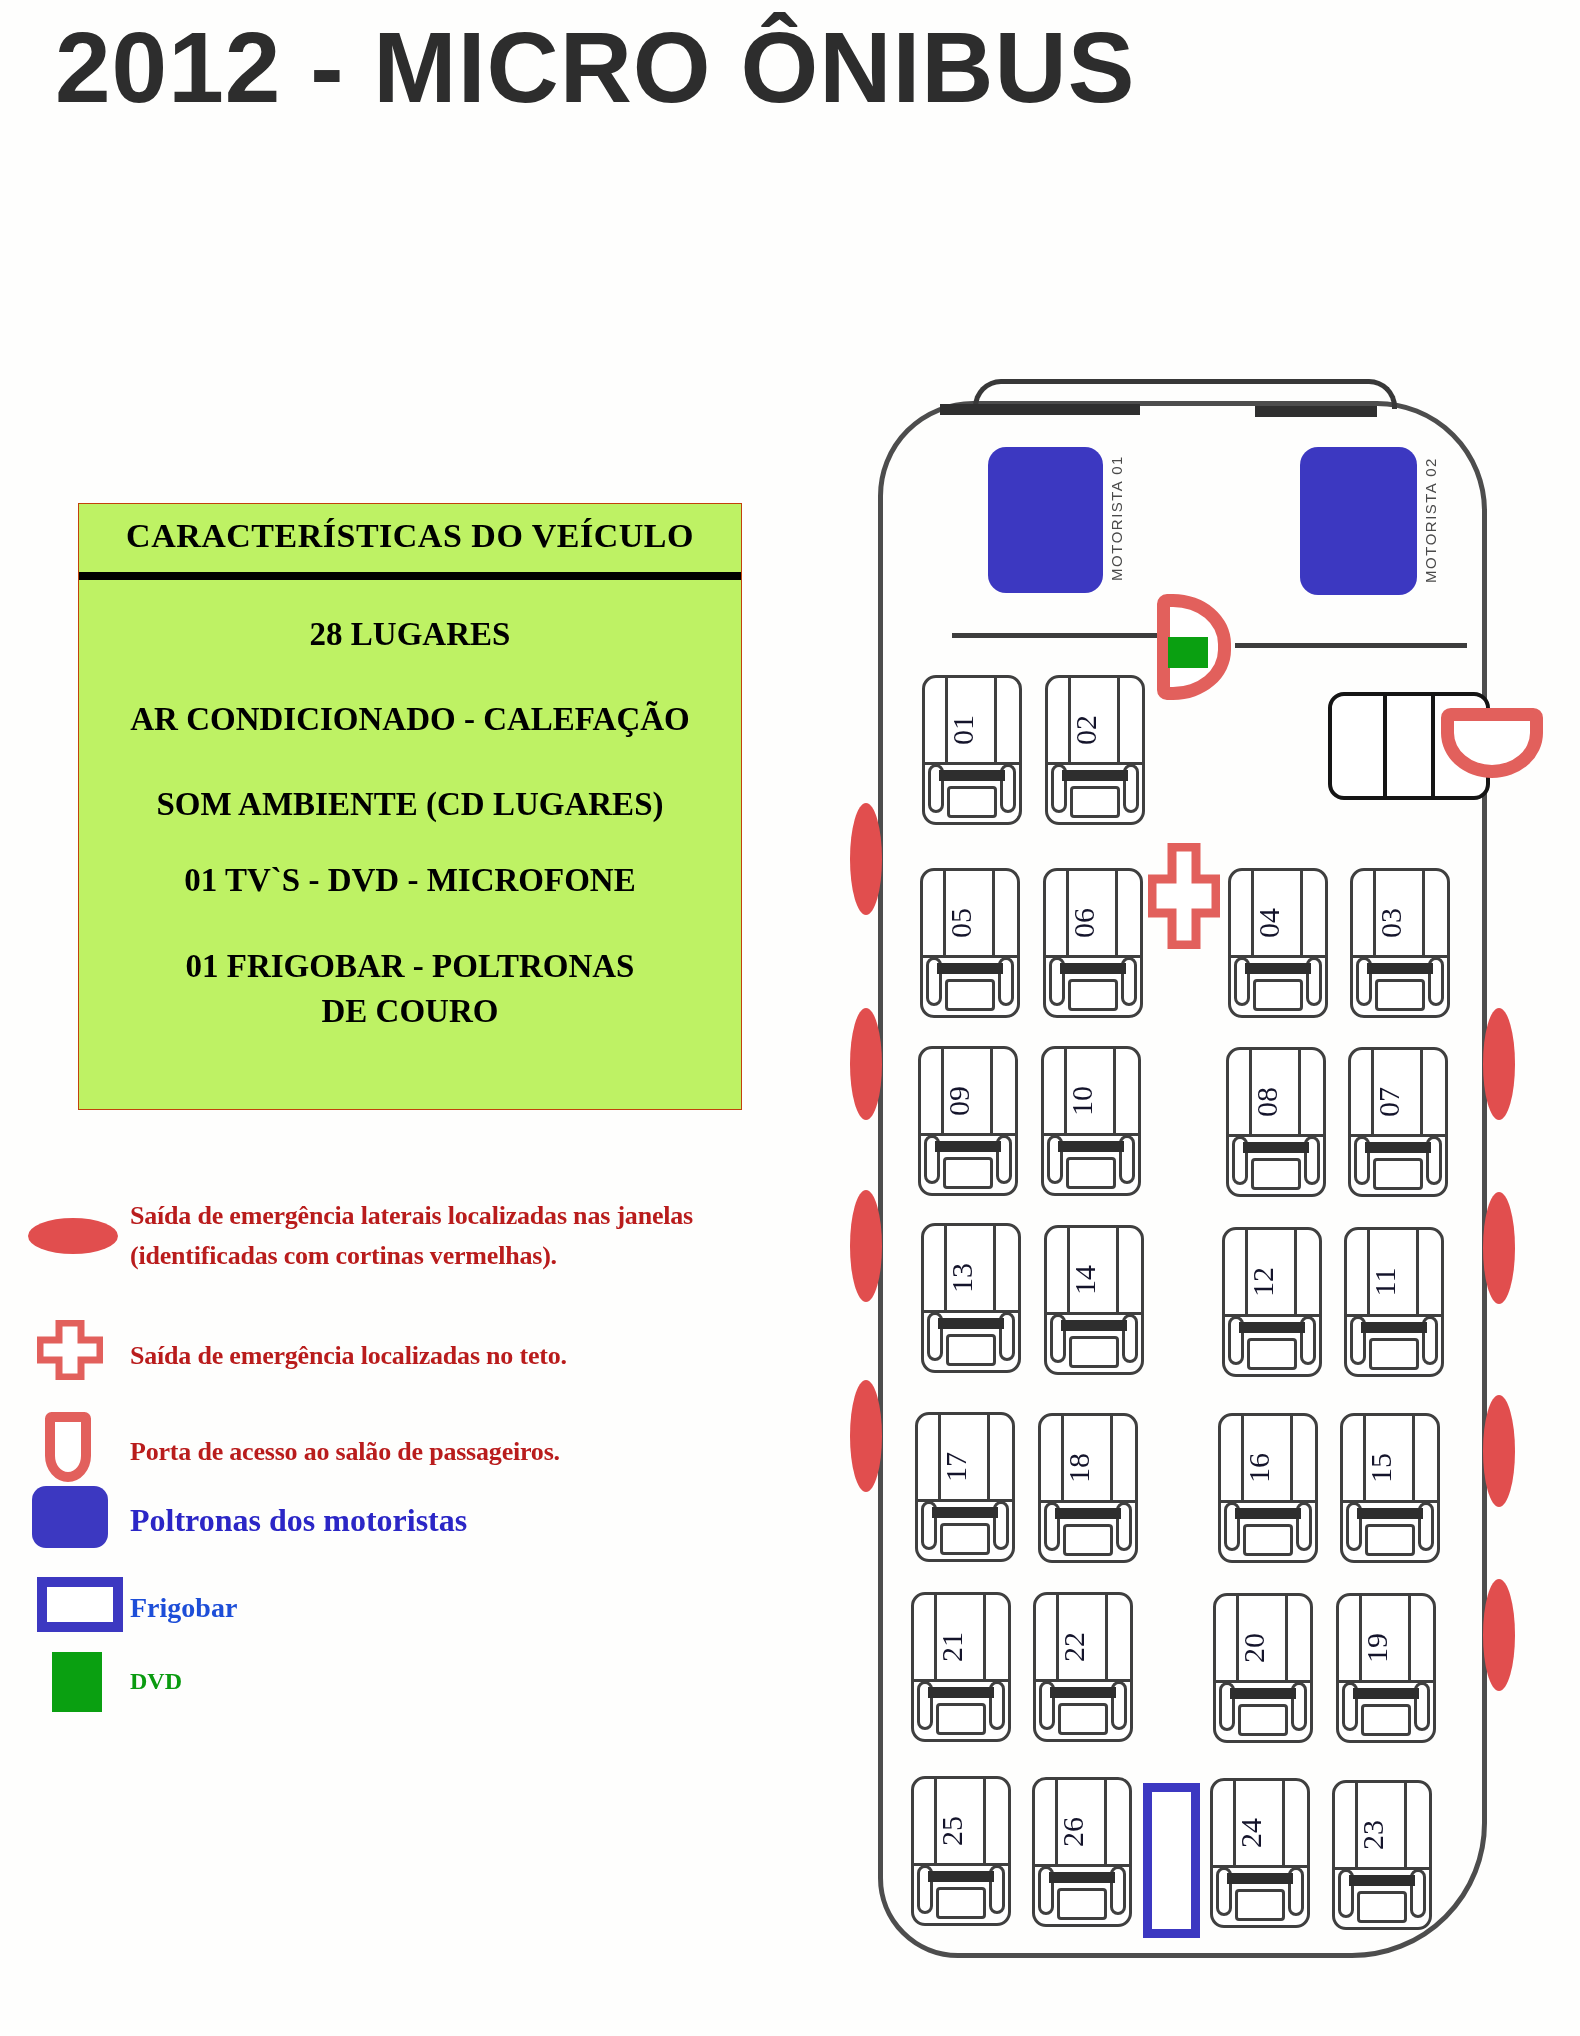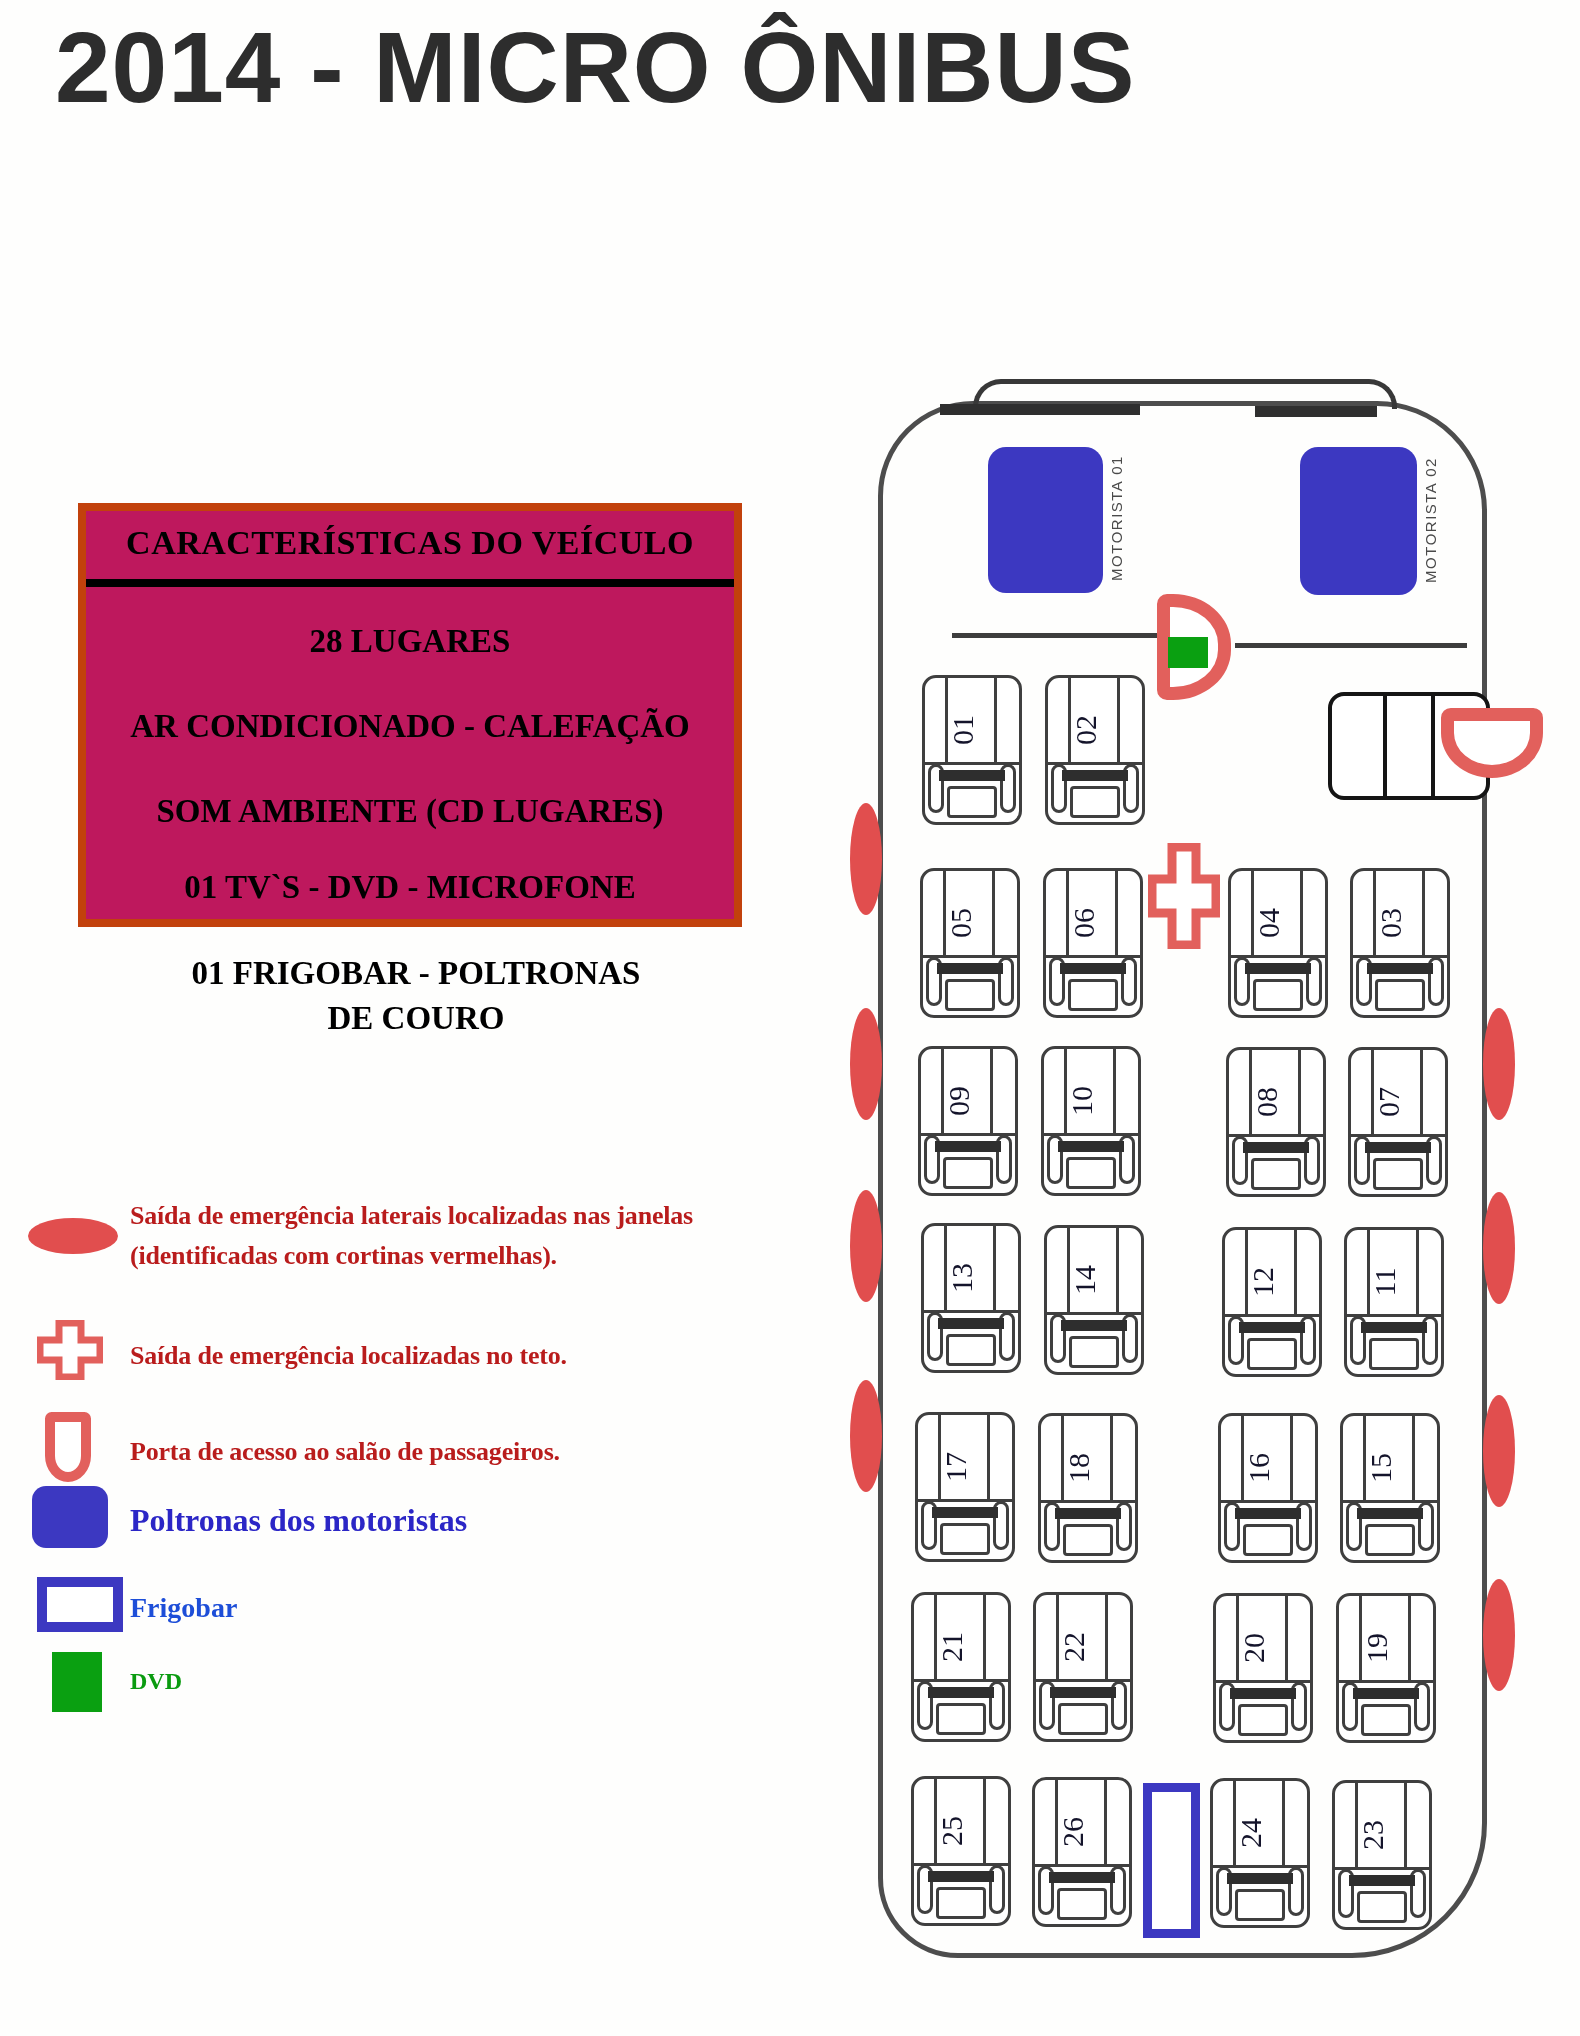--- a/index.html
+++ b/index.html
@@ -5,22 +5,22 @@
   html,body{margin:0;padding:0;background:#ffffff;}
   .page{position:relative;width:1580px;height:2036px;background:#fefefd;overflow:hidden;
         font-family:"Liberation Serif", serif;}
 
   
   .title{position:absolute;left:55px;top:10px;width:1200px;margin:0;
          font-family:"Liberation Sans", sans-serif;font-weight:bold;
          font-size:100px;letter-spacing:1px;color:#2d2d2d;white-space:nowrap;}
 
   
-  .char-box{position:absolute;left:78px;top:503px;width:664px;height:424px;
-            border:8px solid #c2410c;background:#be185d;box-sizing:border-box;}
+  .char-box{position:absolute;left:78px;top:503px;width:664px;height:607px;
+            border:1px solid #c2410c;background:#bef264;box-sizing:border-box;}
   .char-header{position:absolute;left:0;right:0;top:0;height:68px;
                border-bottom:8px solid #000;text-align:center;
                font-weight:bold;font-size:34px;color:#000;line-height:64px;letter-spacing:.5px;}
   .char-line{position:absolute;left:0;right:0;text-align:center;
              font-weight:bold;font-size:33px;color:#000;}
   .cl0{top:112px;} .cl1{top:197px;} .cl2{top:282px;} .cl3{top:358px;}
   .cl4{top:440px;left:90px;right:90px;width:480px;margin:0 auto;line-height:1.35;}
 
   
   .lg-sym{position:absolute;box-sizing:border-box;}
@@ -94,21 +94,21 @@
   .s-num{left:40%;top:36%;transform:translate(-50%,-50%) rotate(-90deg);
          font-size:30px;color:#14142b;font-family:"Liberation Serif", serif;}
 
   .win-exit{position:absolute;width:32px;height:112px;border-radius:50%;background:#e14e4e;z-index:6;}
 </style>
 </head>
 <body>
 
 <div class="page">
 
-  <h1 class="title">2014 - MICRO ÔNIBUS</h1>
+  <h1 class="title">2012 - MICRO ÔNIBUS</h1>
 
   <section class="char-box">
     <div class="char-header">CARACTERÍSTICAS DO VEÍCULO</div>
     <div class="char-line cl0">28 LUGARES</div>
     <div class="char-line cl1">AR CONDICIONADO - CALEFAÇÃO</div>
     <div class="char-line cl2">SOM AMBIENTE (CD LUGARES)</div>
     <div class="char-line cl3">01 TV`S - DVD - MICROFONE</div>
     <div class="char-line cl4">01 FRIGOBAR - POLTRONAS DE COURO</div>
   </section>
 

